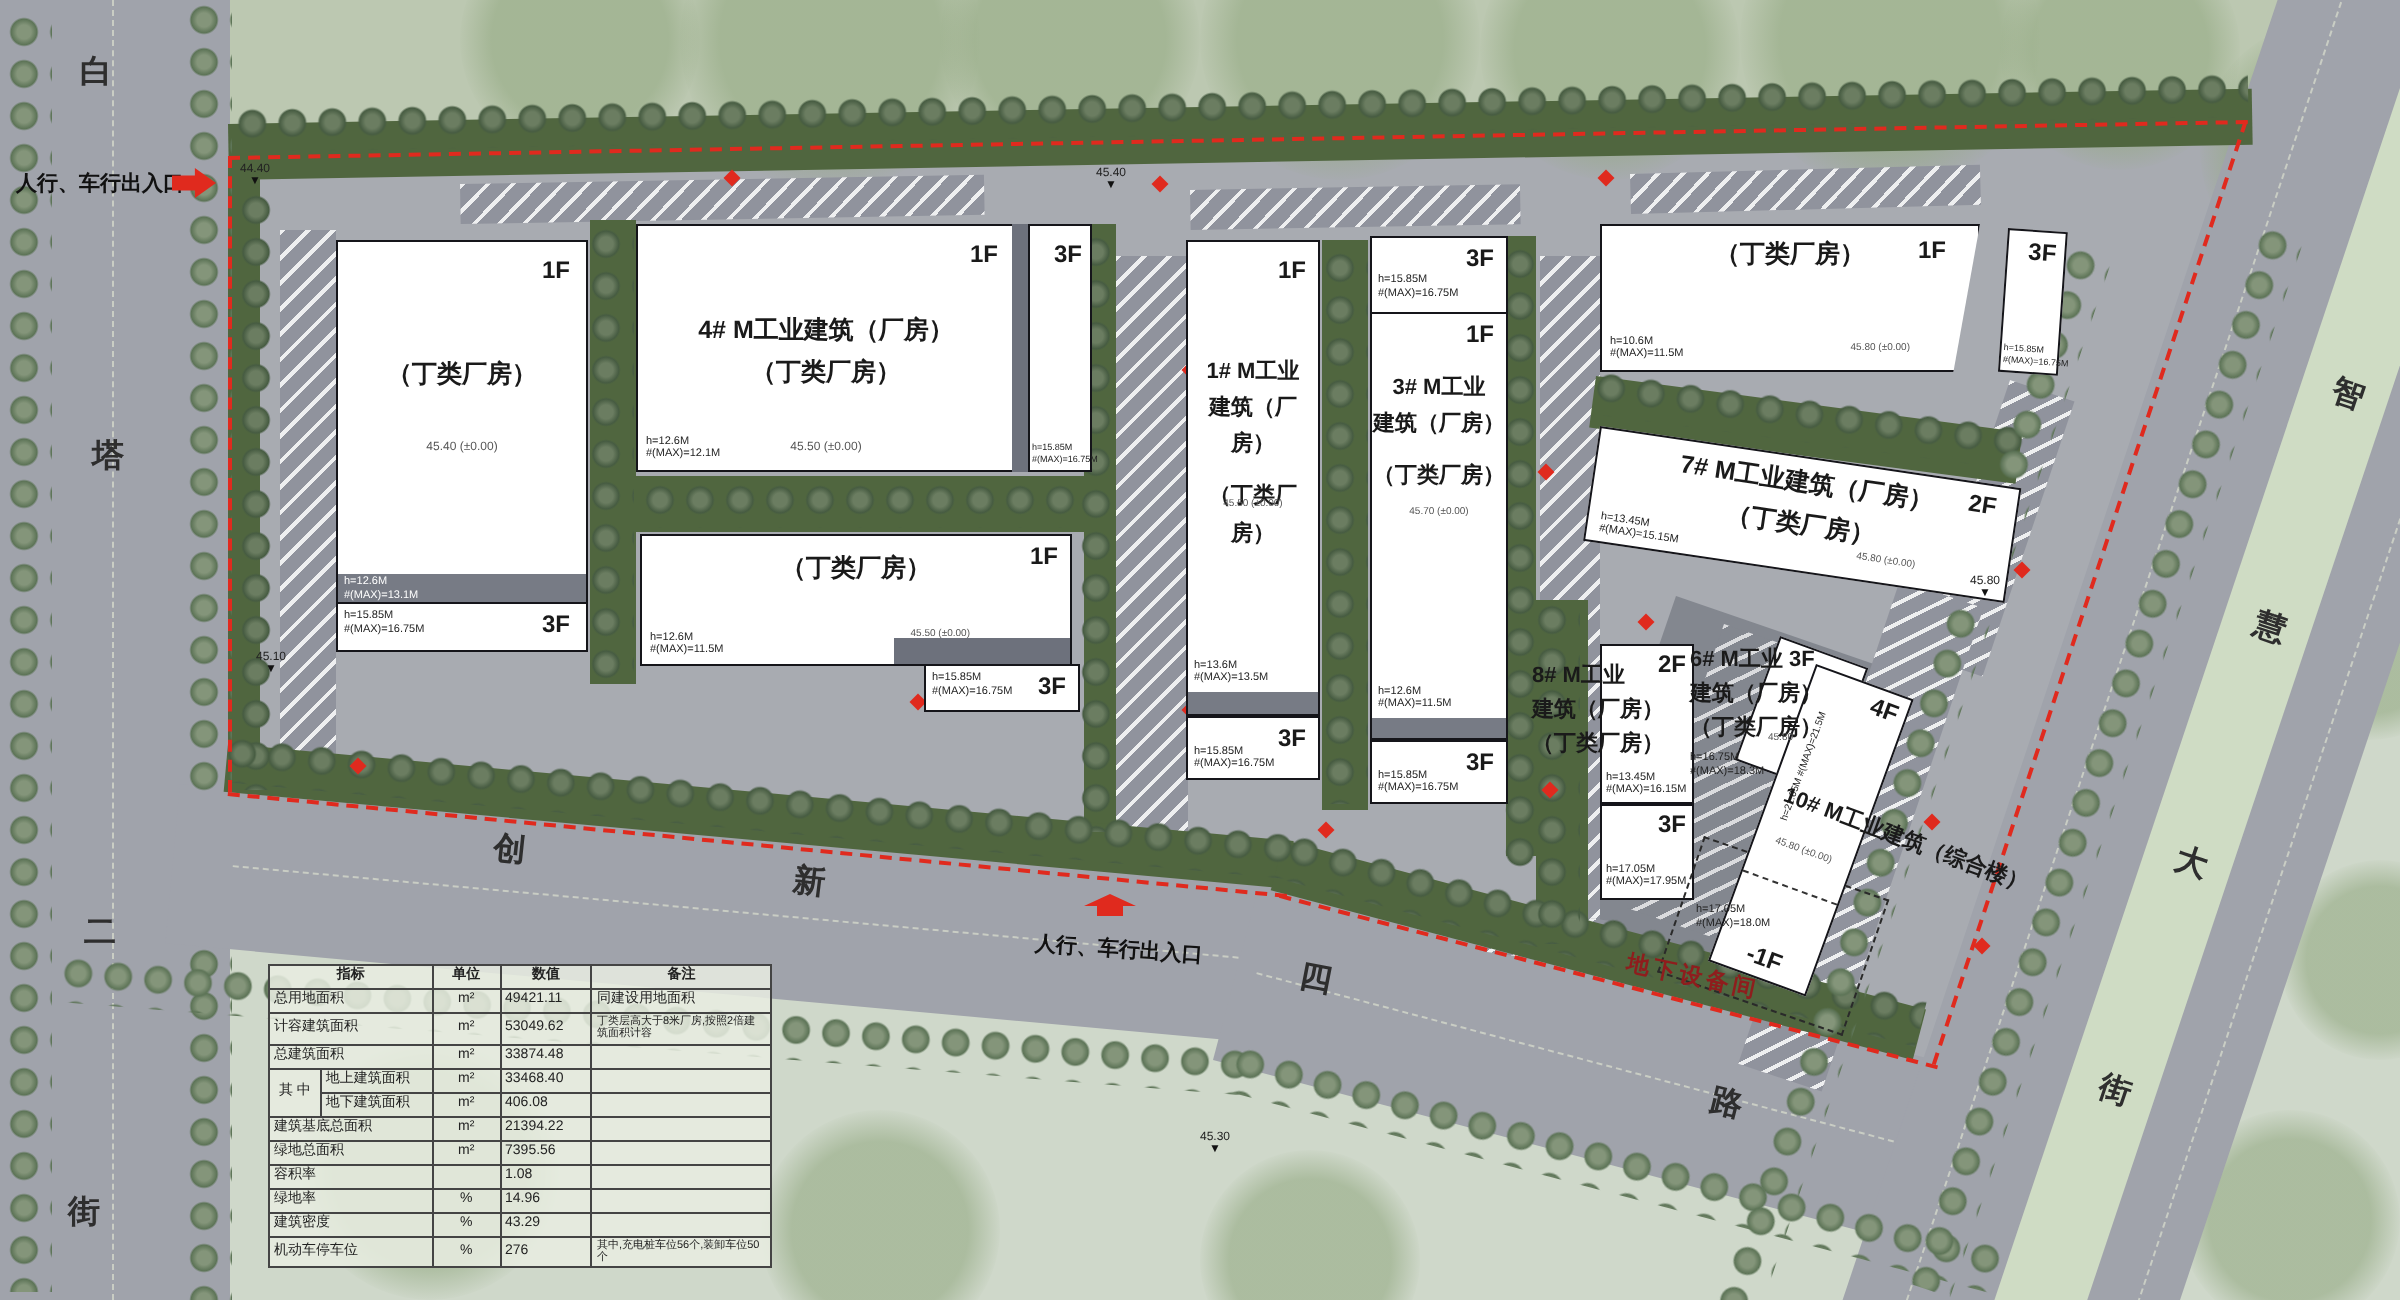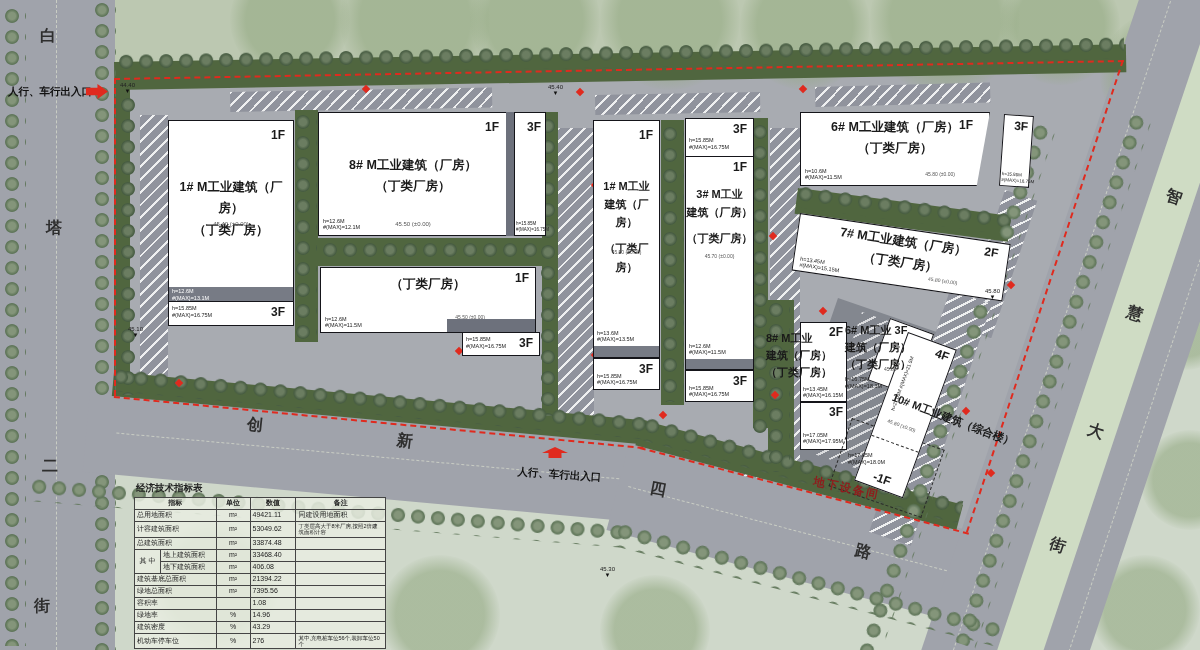--- a/index.html
+++ b/index.html
@@ -158,21 +158,20 @@
   <div class="rmark" style="left:820px;top:308px;"></div>
   <div class="rmark" style="left:930px;top:372px;"></div>
   <div class="rmark" style="left:963px;top:408px;"></div>
   <div class="rmark" style="left:660px;top:412px;"></div>
   <div class="rmark" style="left:1008px;top:282px;"></div>
   <div class="rmark" style="left:988px;top:470px;"></div>
 
   <div class="bldg" style="left:168px;top:120px;width:126px;height:206px;">
     <span class="flab" style="top:8px;right:8px;">1F</span>
     <div class="blabel" style="top:56px;">
-      <div>1# M工业建筑（厂房）</div>
       <div>（丁类厂房）</div>
     </div>
     <div class="elev" style="top:100px;left:0;right:0;text-align:center;">45.40 (±0.00)</div>
     <div class="band" style="top:166px;height:14px;">
       <div class="note" style="left:3px;top:1px;color:#fff;">
         <div>h=12.6M</div>
           <div>#(MAX)=13.1M</div>
       </div>
     </div>
     <div class="abs" style="left:0;right:0;bottom:0;height:23px;border-top:1.5px solid #15151a;">
@@ -180,21 +179,21 @@
         <div>h=15.85M</div>
           <div>#(MAX)=16.75M</div>
       </div>
       <span class="flab" style="top:4px;right:8px;">3F</span>
     </div>
   </div>
 
   <div class="bldg" style="left:318px;top:112px;width:190px;height:124px;">
     <span class="flab" style="top:8px;right:8px;">1F</span>
     <div class="blabel" style="top:42px;">
-      <div>8# M工业建筑（厂房）</div>
+      <div>4# M工业建筑（厂房）</div>
       <div>（丁类厂房）</div>
     </div>
     <div class="elev" style="bottom:8px;left:0;right:0;text-align:center;">45.50 (±0.00)</div>
     <div class="note" style="left:4px;bottom:4px;">
       <div>h=12.6M</div>
         <div>#(MAX)=12.1M</div>
     </div>
   </div>
   <div class="wedge" style="left:506px;top:112px;width:10px;height:124px;"></div>
   <div class="bldg" style="left:514px;top:112px;width:32px;height:124px;">
@@ -272,21 +271,20 @@
     <span class="flab" style="top:4px;right:6px;">3F</span>
     <div class="note" style="left:3px;bottom:3px;">
       <div>h=15.85M</div>
         <div>#(MAX)=16.75M</div>
     </div>
   </div>
 
   <div class="bldg" style="left:800px;top:112px;width:190px;height:74px;clip-path:polygon(0 0,100% 0,93% 100%,0 100%);">
     <span class="flab" style="top:6px;right:16px;">1F</span>
     <div class="blabel" style="top:4px;">
-      <div>6# M工业建筑（厂房）</div>
       <div>（丁类厂房）</div>
     </div>
     <div class="note" style="left:4px;bottom:4px;">
       <div>h=10.6M</div>
         <div>#(MAX)=11.5M</div>
     </div>
     <div class="elev" style="right:34px;bottom:8px;font-size:5px;">45.80 (±0.00)</div>
   </div>
   <div class="bldg rtl" style="left:1004px;top:114px;width:30px;height:72px;transform:rotate(4deg);">
     <span class="flab" style="top:4px;right:4px;">3F</span>
@@ -370,21 +368,20 @@
   <span class="schar" style="left:40px;top:26px;">白</span>
   <span class="schar" style="left:46px;top:218px;">塔</span>
   <span class="schar" style="left:42px;top:456px;">二</span>
   <span class="schar" style="left:34px;top:596px;">街</span>
   <span class="schar rtl" style="left:248px;top:414px;transform:rotate(6deg);">创</span>
   <span class="schar rtl" style="left:398px;top:430px;transform:rotate(7deg);">新</span>
   <span class="schar rtl" style="left:652px;top:478px;transform:rotate(11deg);">四</span>
   <span class="schar rtl" style="left:858px;top:540px;transform:rotate(14deg);">路</span>
 
   <div id="ind-table">
-    <div class="t-title">经济技术指标表</div>
     <table>
       <colgroup>
           <col style="width:26px">
           <col style="width:56px">
           <col style="width:34px">
           <col style="width:46px">
           <col style="width:90px">
         </colgroup>
       <tbody>
           <tr>

